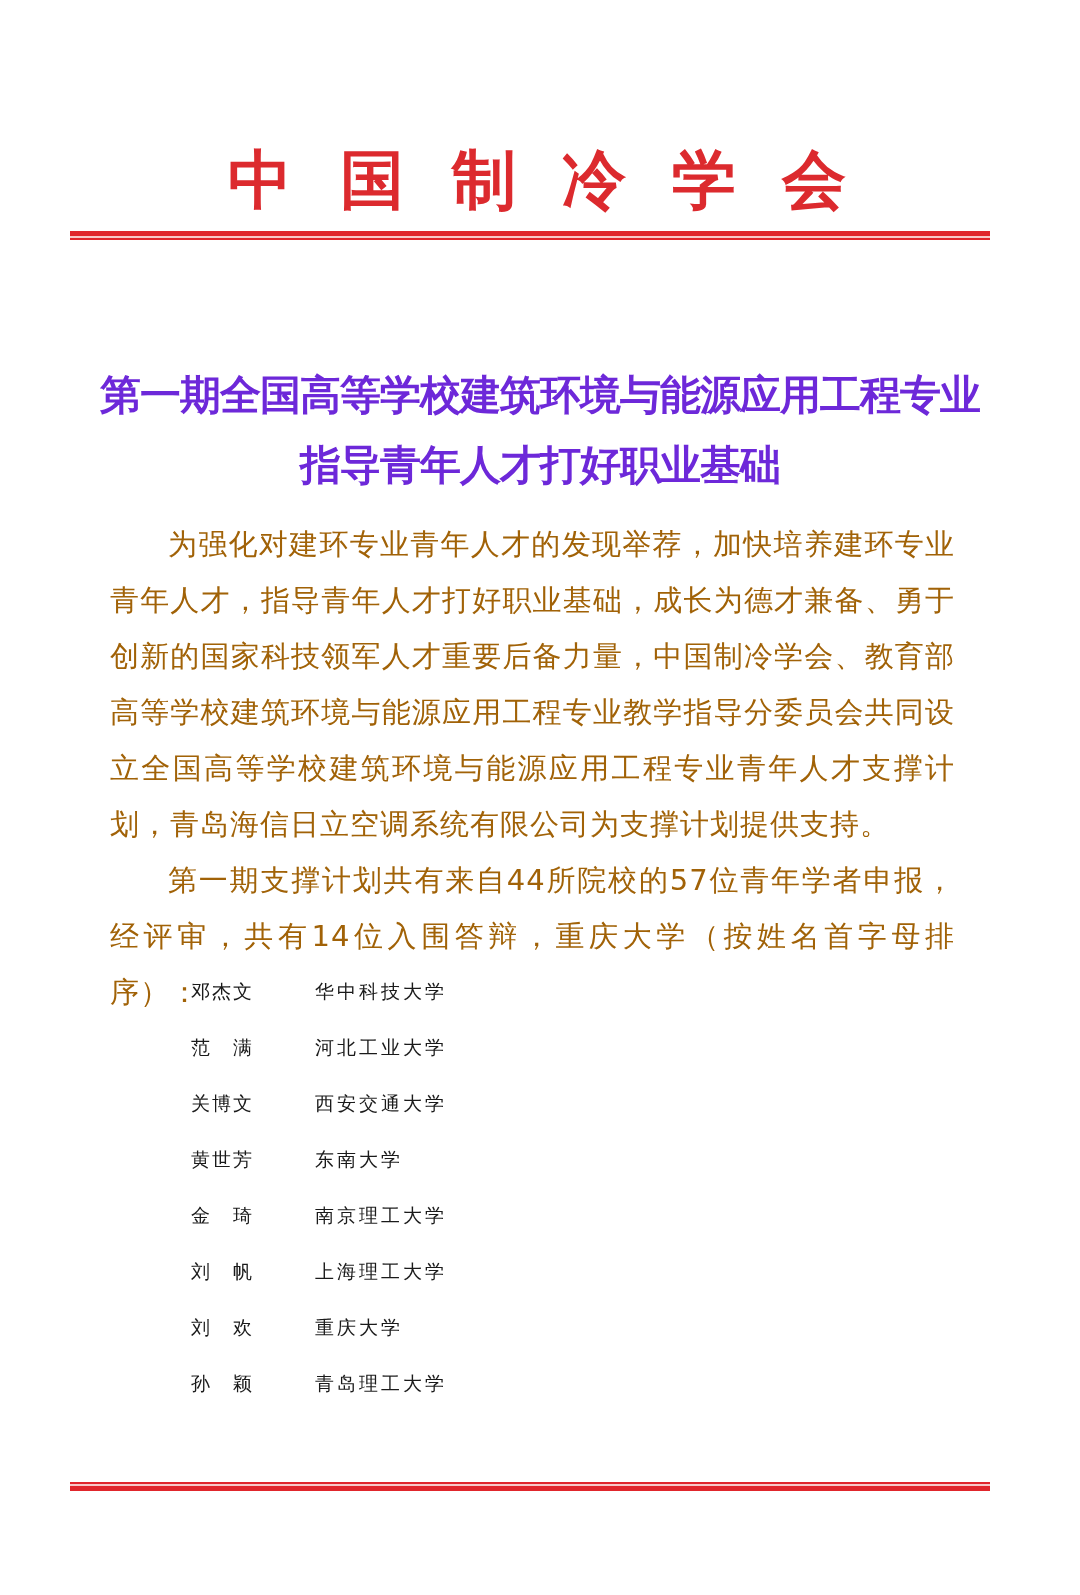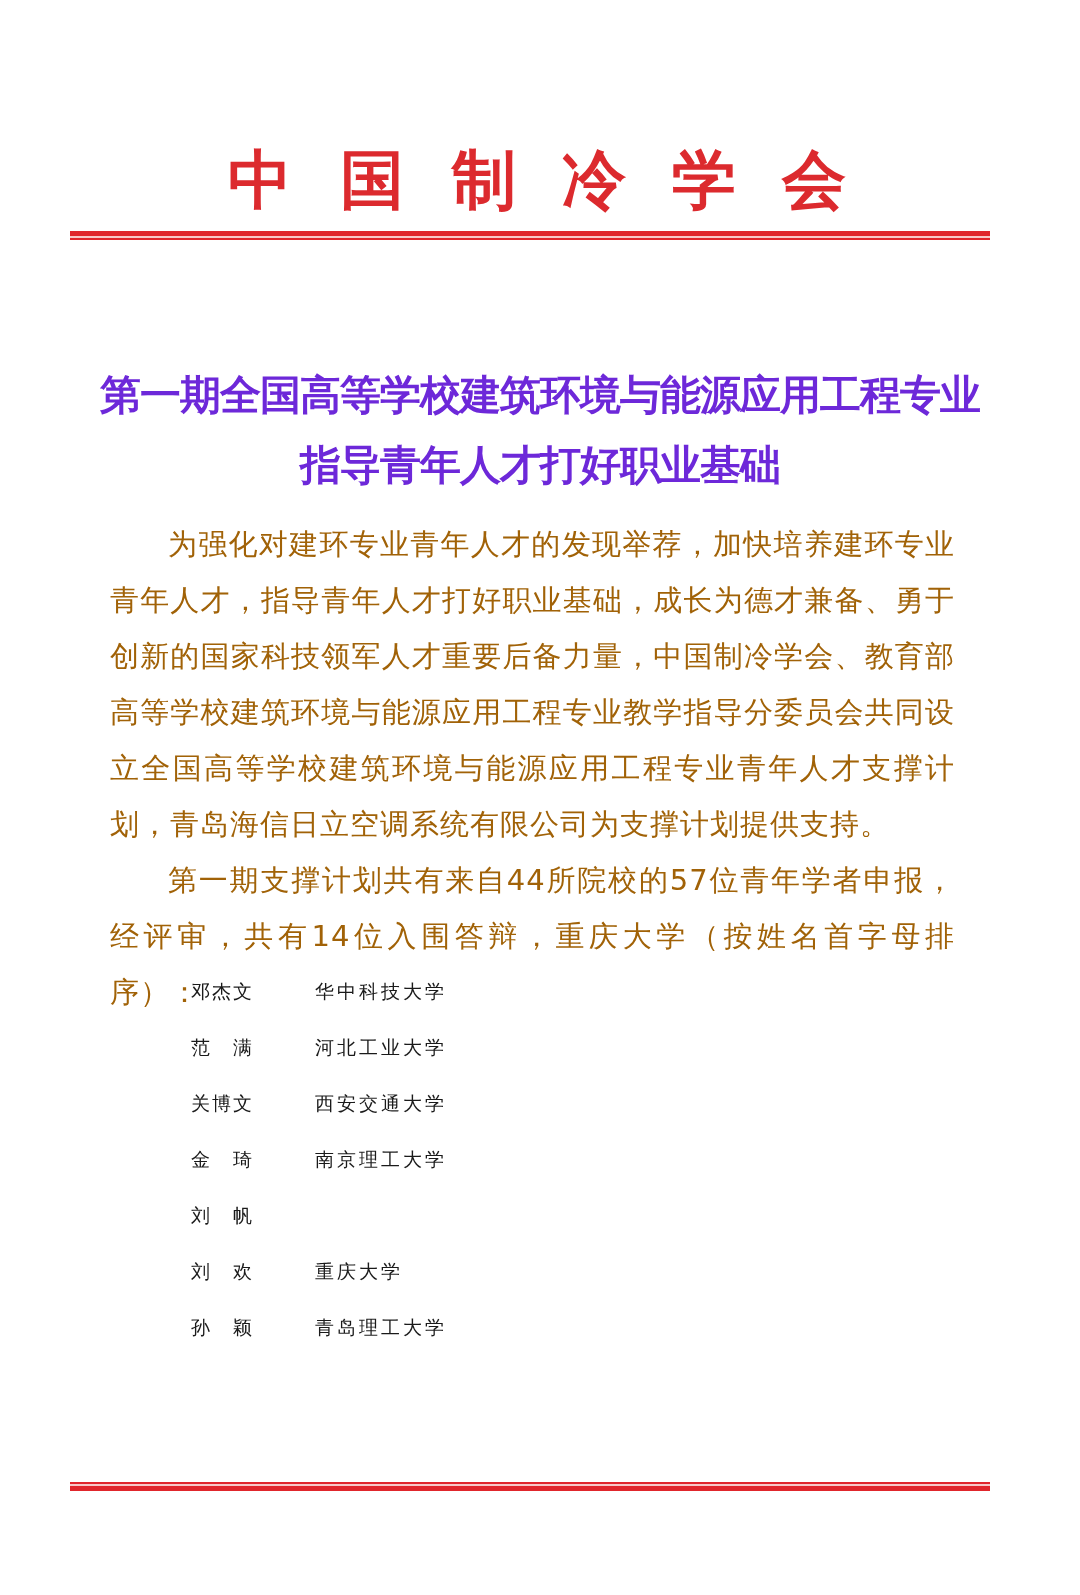--- a/index.html
+++ b/index.html
@@ -154,25 +154,30 @@
     </div>
     <div class="nominee-row">
       <span class="nominee-name">范　满</span>
       <span class="nominee-school">河北工业大学</span>
     </div>
     <div class="nominee-row">
       <span class="nominee-name">关博文</span>
       <span class="nominee-school">西安交通大学</span>
     </div>
     <div class="nominee-row">
+      <span class="nominee-name">黄世芳</span>
+      <span class="nominee-school">东南大学</span>
+    </div>
+    <div class="nominee-row">
       <span class="nominee-name">金　琦</span>
       <span class="nominee-school">南京理工大学</span>
     </div>
     <div class="nominee-row">
       <span class="nominee-name">刘　帆</span>
+      <span class="nominee-school">上海理工大学</span>
     </div>
     <div class="nominee-row">
       <span class="nominee-name">刘　欢</span>
       <span class="nominee-school">重庆大学</span>
     </div>
     <div class="nominee-row">
       <span class="nominee-name">孙　颖</span>
       <span class="nominee-school">青岛理工大学</span>
     </div>
   </div>

